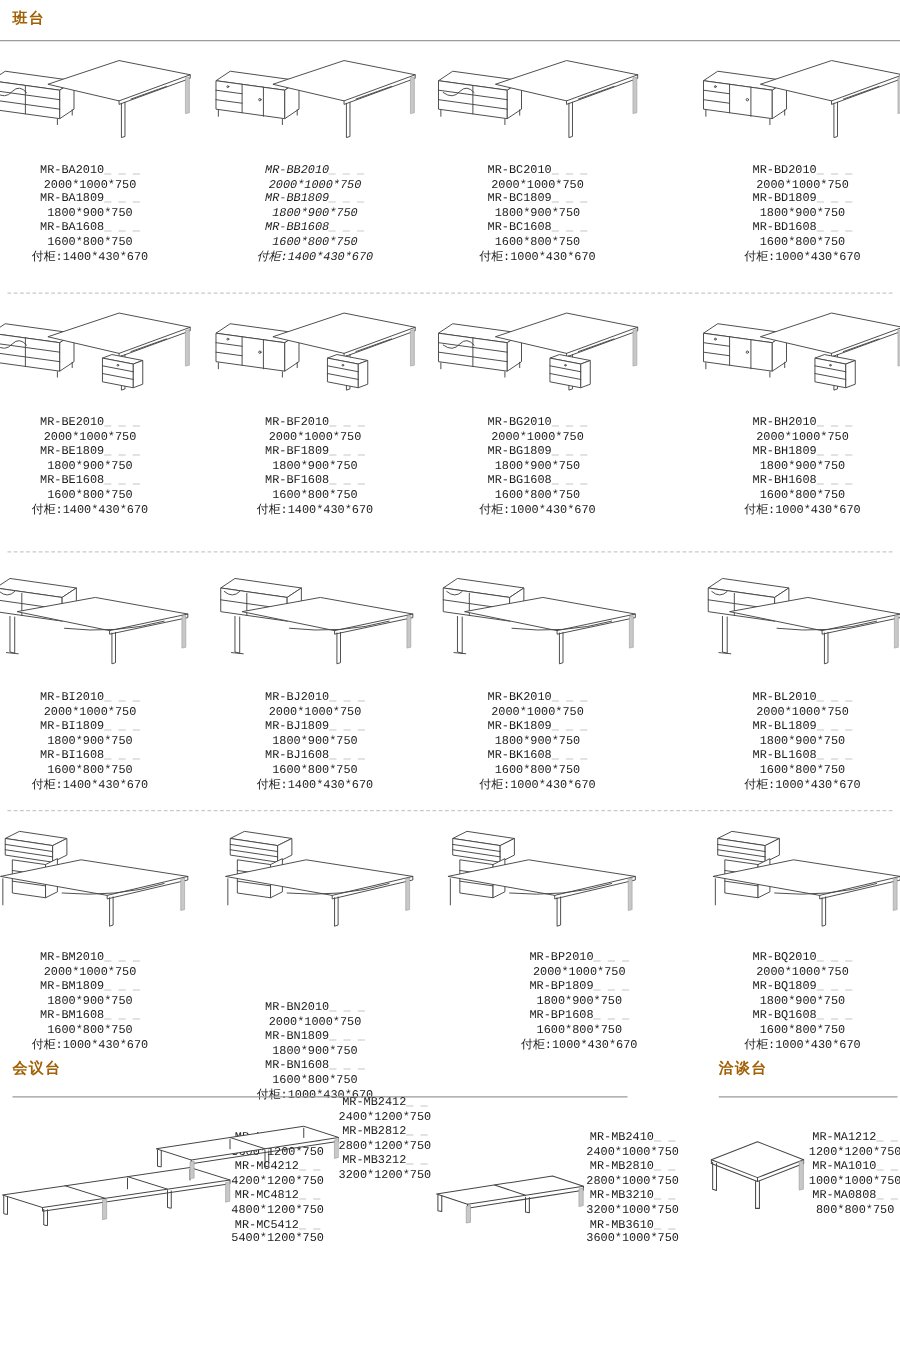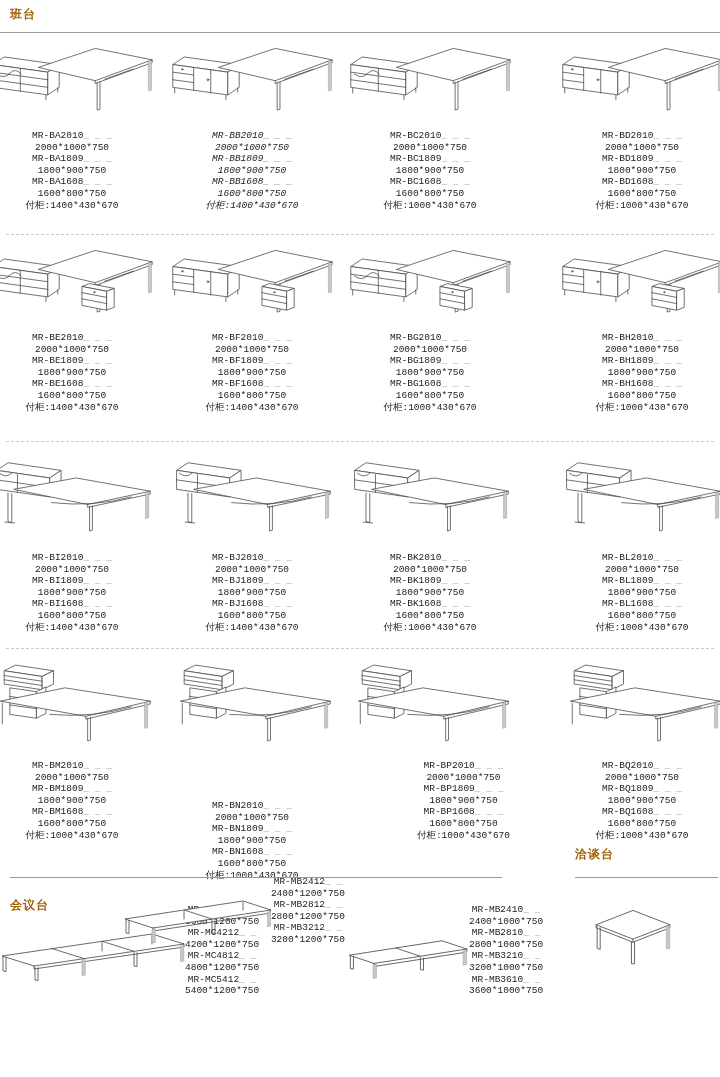--- a/index.html
+++ b/index.html
@@ -433,21 +433,21 @@
             <div class="line">付柜:1000*430*670</div>
           </div>
         </div>
       </div>
     </div>
 
   <div class="dashed" style="top:234px"></div>
   <div class="dashed" style="top:441px"></div>
   <div class="dashed" style="top:648px"></div>
 
-  <div class="sec-title" style="left:10px;top:897px">会议台</div>
+  <div class="sec-title" style="left:10px;top:846px">会议台</div>
   <div class="rule" style="top:877px;left:10px;width:492px"></div>
   <div class="sec-title" style="left:575px;top:846px">洽谈台</div>
   <div class="rule" style="top:877px;left:575px;width:143px"></div>
 
   <div id="bottom-items">
       <div class="titem" style="left: 0px; width: 185px; top: 888px;">
         <div class="drawing">
           <svg width="190" height="78">
             <use href="#conf-3"></use>
           </svg>
@@ -494,16 +494,24 @@
           <div class="line"><span>MR-MB3610</span><span class="suffix">_ _</span></div>
           <div class="line">3600*1000*750</div>
         </div>
       </div>
       <div class="titem" style="left: 565px; width: 135px; top: 888px;">
         <div class="drawing">
           <svg width="82" height="66">
             <use href="#table-sq"></use>
           </svg>
         </div>
+        <div class="specs">
+          <div class="line"><span>MR-MA1212</span><span class="suffix">_ _</span></div>
+          <div class="line">1200*1200*750</div>
+          <div class="line"><span>MR-MA1010</span><span class="suffix">_ _</span></div>
+          <div class="line">1000*1000*750</div>
+          <div class="line"><span>MR-MA0808</span><span class="suffix">_ _</span></div>
+          <div class="line">800*800*750</div>
+        </div>
       </div>
     </div>
 
 </div>
 
 </body></html>

